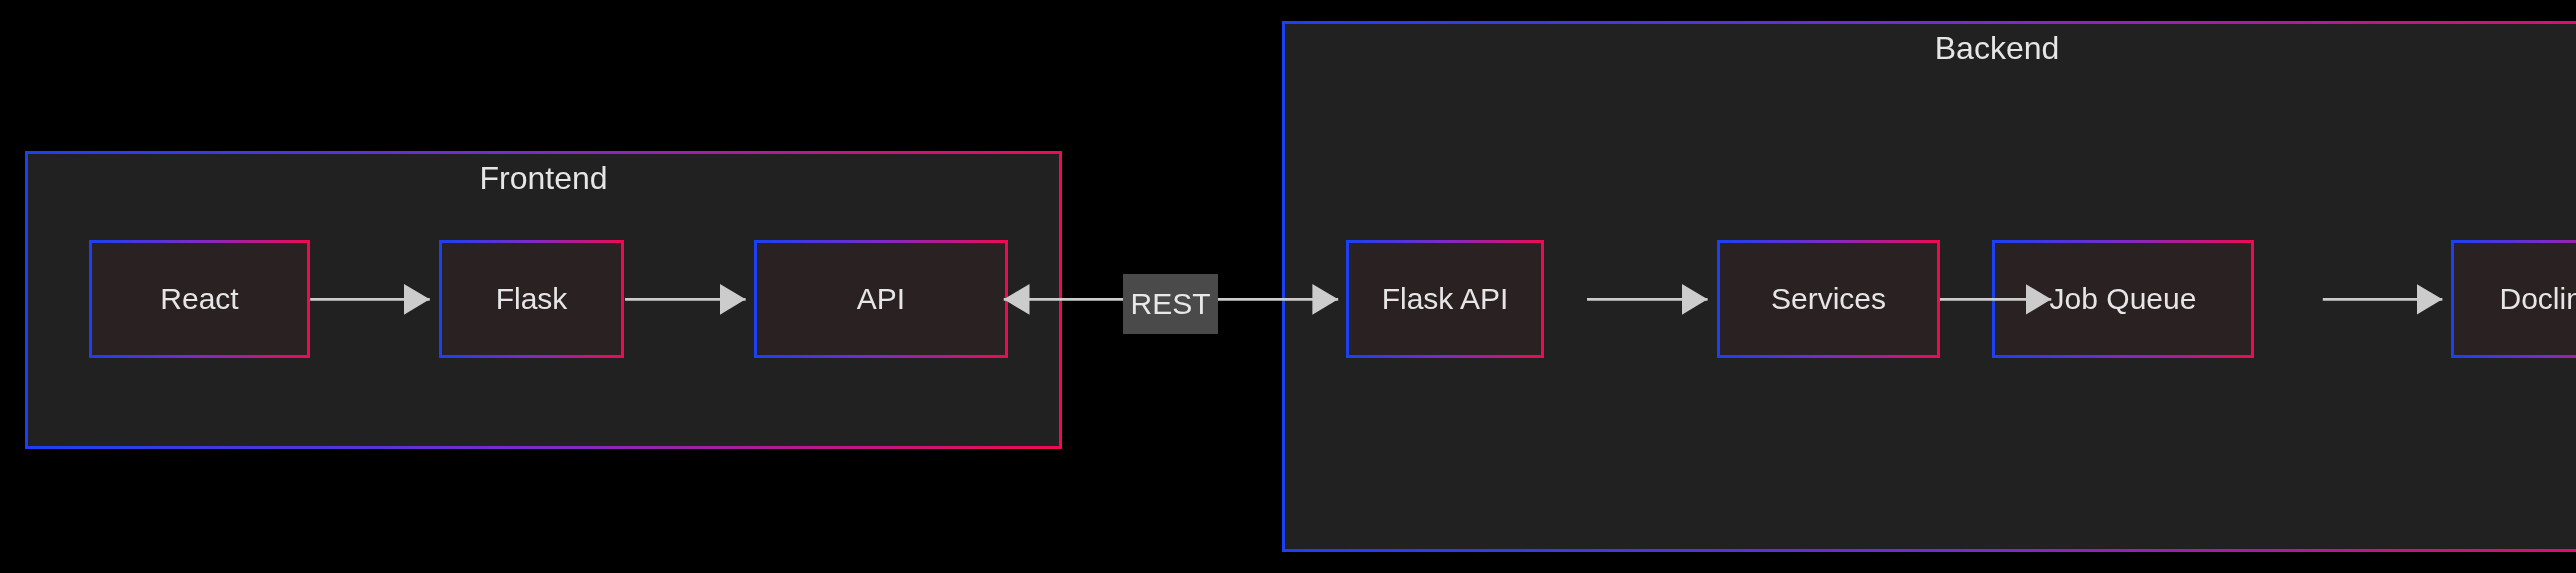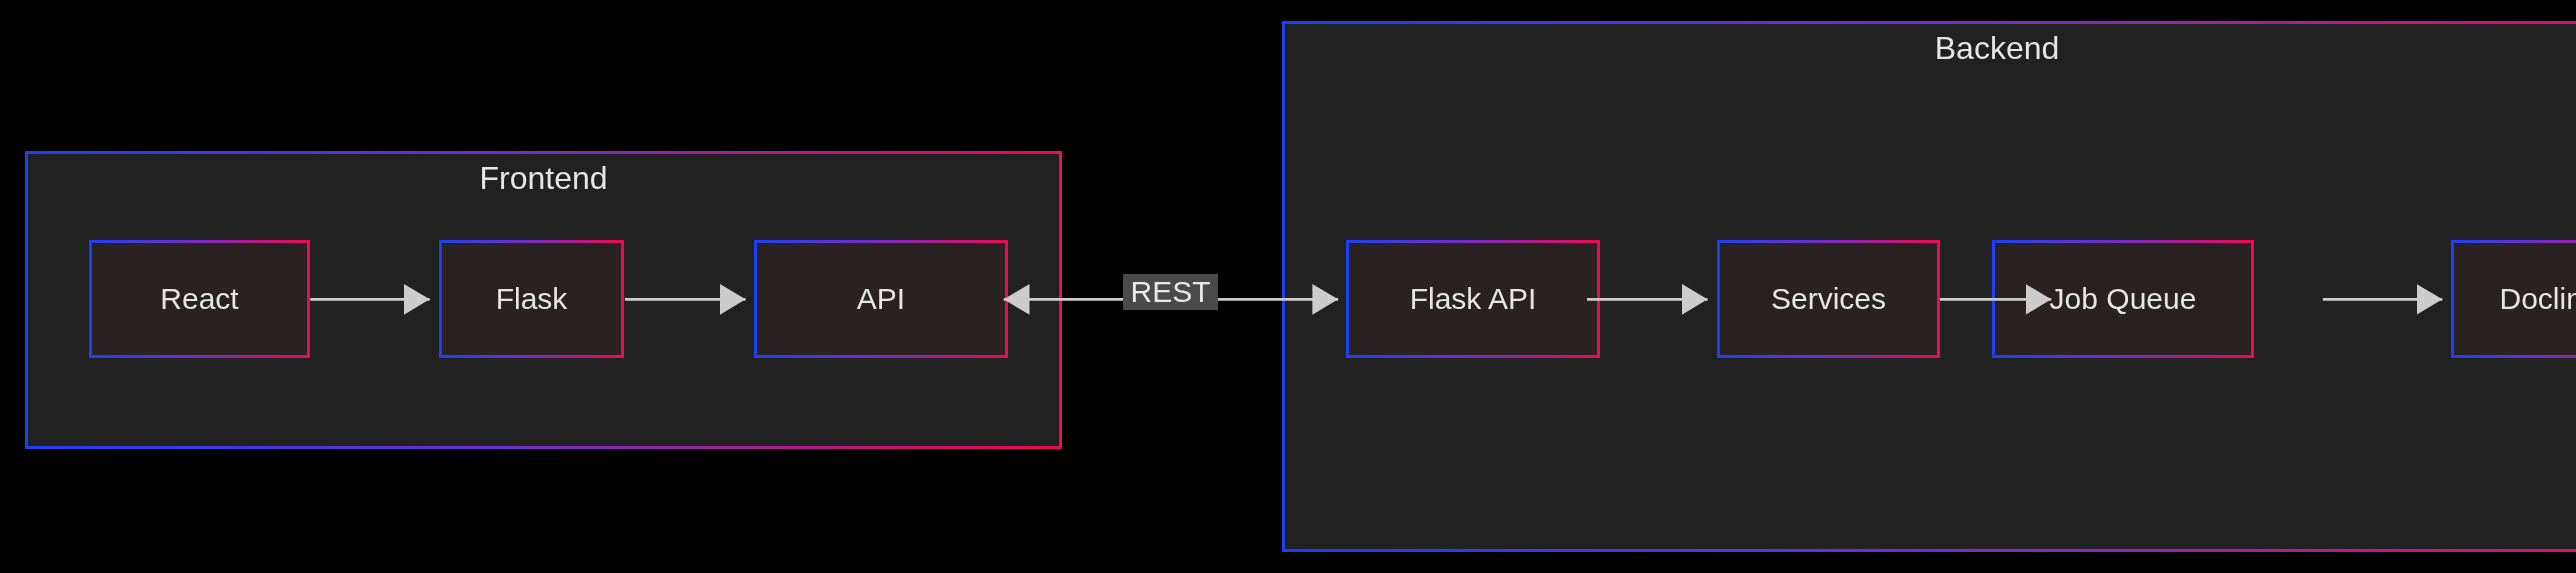--- a/index.html
+++ b/index.html
@@ -47,21 +47,21 @@
   }
   #edges-svg {
     position: absolute;
     left: 0; top: 0;
     z-index: 3;
     pointer-events: none;
   }
   .edge-label {
     position: absolute;
     left: 1123px; top: 274px;
-    width: 95px; height: 36px;
+    width: 95px; height: 60px;
     background: #4a4a4a;
     color: #e8e8e8;
     font-size: 30px;
     display: flex;
     align-items: center;
     justify-content: center;
     z-index: 4;
   }
 </style>
 </head>
@@ -74,21 +74,21 @@
   </div>
 
   <div class="container" style="left:1282px; top:20.6px; width:1430px; height:531px;">
     <div class="container-label">Backend</div>
   </div>
 
   <div class="node" style="left:89px;  width:221px;">React</div>
   <div class="node" style="left:439px;  width:185px;">Flask</div>
   <div class="node" style="left:754px; width:254px;">API</div>
 
-  <div class="node" style="left:1346px; width:254px;">Flask API</div>
+  <div class="node" style="left:1346px; width:198px;">Flask API</div>
   <div class="node" style="left:1717px; width:223px;">Services</div>
   <div class="node" style="left:1992px; width:262px;">Job Queue</div>
   <div class="node" style="left:2451px; width:197px;">Docling</div>
 
   <svg id="edges-svg" width="3038" height="574" viewBox="0 0 5896 1114">
     <defs>
       <marker id="arrowhead" markerUnits="userSpaceOnUse" markerWidth="52" markerHeight="64" refX="50" refY="31" orient="auto-start-reverse">
         <path d="M0,1 L50,31 L0,61 Z" fill="#cccccc"></path>
       </marker>
       <linearGradient id="grad-cyl-sqlite" gradientUnits="userSpaceOnUse" x1="5505" y1="0" x2="5825" y2="0">

